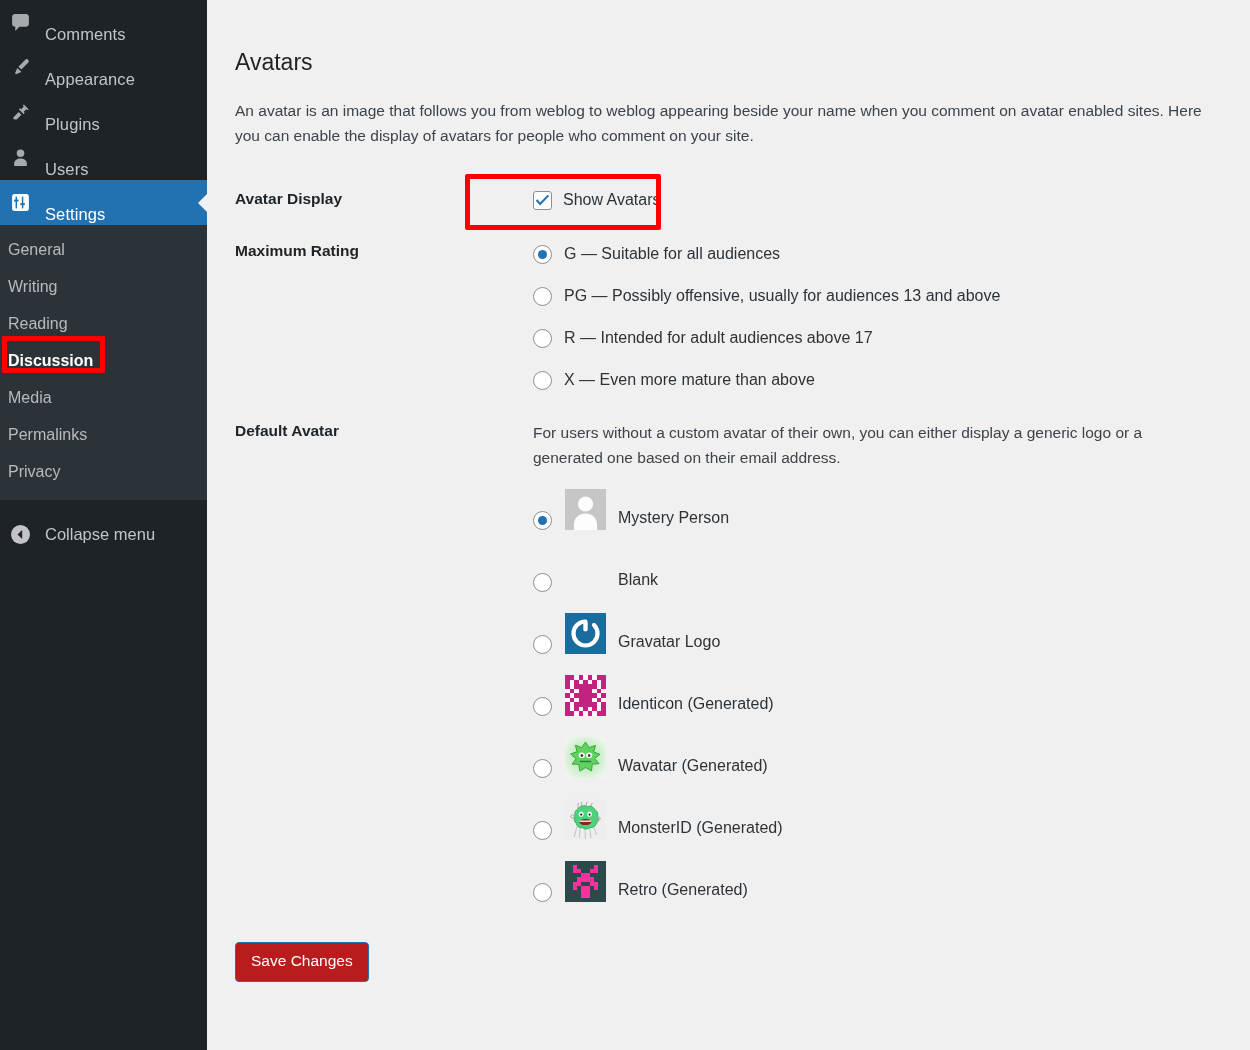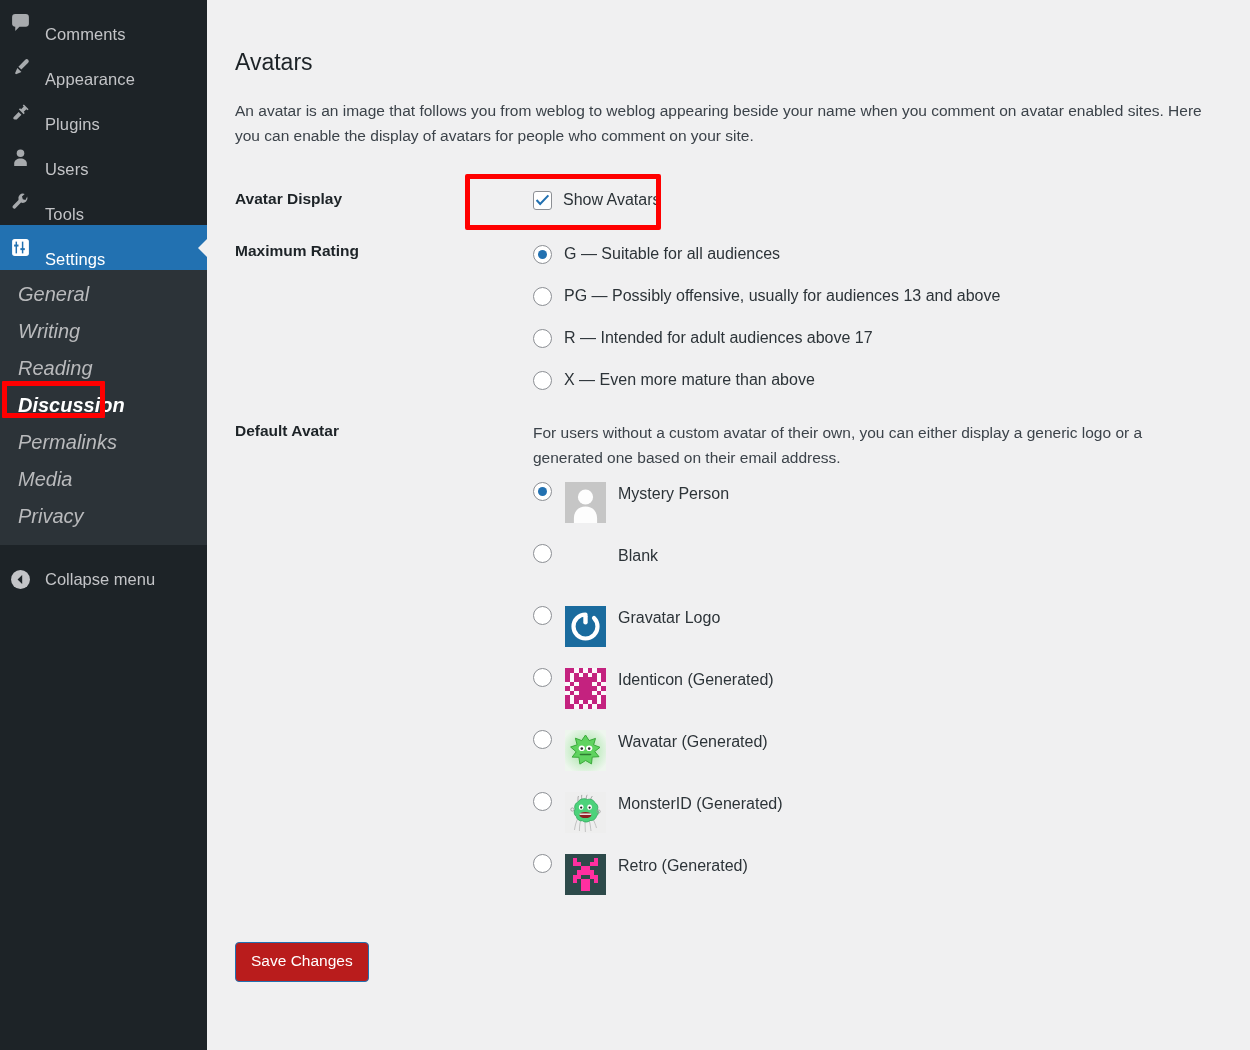--- a/index.html
+++ b/index.html
@@ -70,25 +70,24 @@
     border-bottom: 10px solid transparent;
     border-right: 10px solid #f0f0f1;
   }
   .submenu {
     background: #2c3338;
     padding: 6px 0 10px 0;
   }
   .submenu-item {
     display: block;
     color: #b9babc;
-    font-size: 20px;
-    padding: 8px 0 8px 18px;
+    font-size: 16px;
+    padding: 8px 0 8px 8px;
     box-sizing: border-box;
     line-height: 21px;
-    font-style: italic;
   }
   .submenu-item.active {
     color: #fff;
     font-weight: bold;
   }
   .submenu-wrap { position: relative; }
   .hl-discussion {
     position: absolute;
     left: 2px;
     top: 111px;
@@ -233,21 +232,21 @@
   .avatar-desc {
     font-size: 15.5px;
     color: #3c434a;
     line-height: 1.62;
     margin: 0 0 12px 0;
     max-width: 710px;
   }
   .avatar-list { margin-top: 6px; }
   .avatar-line {
     display: flex;
-    align-items: flex-start;
+    align-items: flex-end;
     height: 48px;
     margin-bottom: 14px;
   }
   .avatar-line:last-child { margin-bottom: 0; }
   .av-thumb {
     width: 41px; height: 41px;
     margin-left: 13px;
     flex: 0 0 auto;
     display: block;
   }
@@ -310,28 +309,20 @@
     <div class="menu-item">
       <span class="m-icon">
         <svg width="21" height="21" viewBox="0 0 20 20">
             <circle fill="currentColor" cx="10" cy="6" r="3.6"></circle>
             <path fill="currentColor" d="M10 11c-3.4 0-6 2-6 4.5V18h12v-2.5c0-2.5-2.6-4.5-6-4.5z"></path>
           </svg>
       </span>
       <span class="m-label">Users</span>
     </div>
 
-    <div class="menu-item">
-      <span class="m-icon">
-        <svg width="21" height="21" viewBox="0 0 20 20">
-            <path fill="currentColor" d="M16.4 4.2a4.6 4.6 0 0 1-5.9 5.9l-5.3 5.3a1.7 1.7 0 0 1-2.4-2.4l5.3-5.3a4.6 4.6 0 0 1 5.9-5.9l-2.6 2.6.8 2.5 2.5.8 1.7-3.5z"></path>
-          </svg>
-      </span>
-      <span class="m-label">Tools</span>
-    </div>
 
     <div class="menu-item current">
       <span class="m-icon">
         <svg width="21" height="21" viewBox="0 0 20 20">
           <rect x="2" y="2" width="16" height="16" rx="2.5" fill="#fff"></rect>
           <g fill="#2271b1">
             <rect x="5.3" y="4.4" width="1.4" height="11.2"></rect>
             <rect x="3.9" y="7.2" width="4.2" height="1.9"></rect>
             <rect x="11.3" y="4.4" width="1.4" height="11.2"></rect>
             <rect x="9.9" y="10.6" width="4.2" height="1.9"></rect>
@@ -341,22 +332,22 @@
       <span class="m-label">Settings</span>
       <span class="menu-arrow"></span>
     </div>
 
     <div class="submenu-wrap">
       <div class="submenu">
         <a class="submenu-item">General</a>
         <a class="submenu-item">Writing</a>
         <a class="submenu-item">Reading</a>
         <a class="submenu-item active">Discussion</a>
+        <a class="submenu-item">Media</a>
         <a class="submenu-item">Permalinks</a>
-        <a class="submenu-item">Media</a>
         <a class="submenu-item">Privacy</a>
       </div>
       <div class="hl-discussion"></div>
     </div>
 
     <div class="collapse-row">
       <span class="c-icon">
         <svg width="21" height="21" viewBox="0 0 20 20">
           <circle cx="10" cy="10" r="9" fill="#c3c4c7"></circle>
           <path d="M11.6 5.8L7.2 10l4.4 4.2z" fill="#1d2327"></path>

